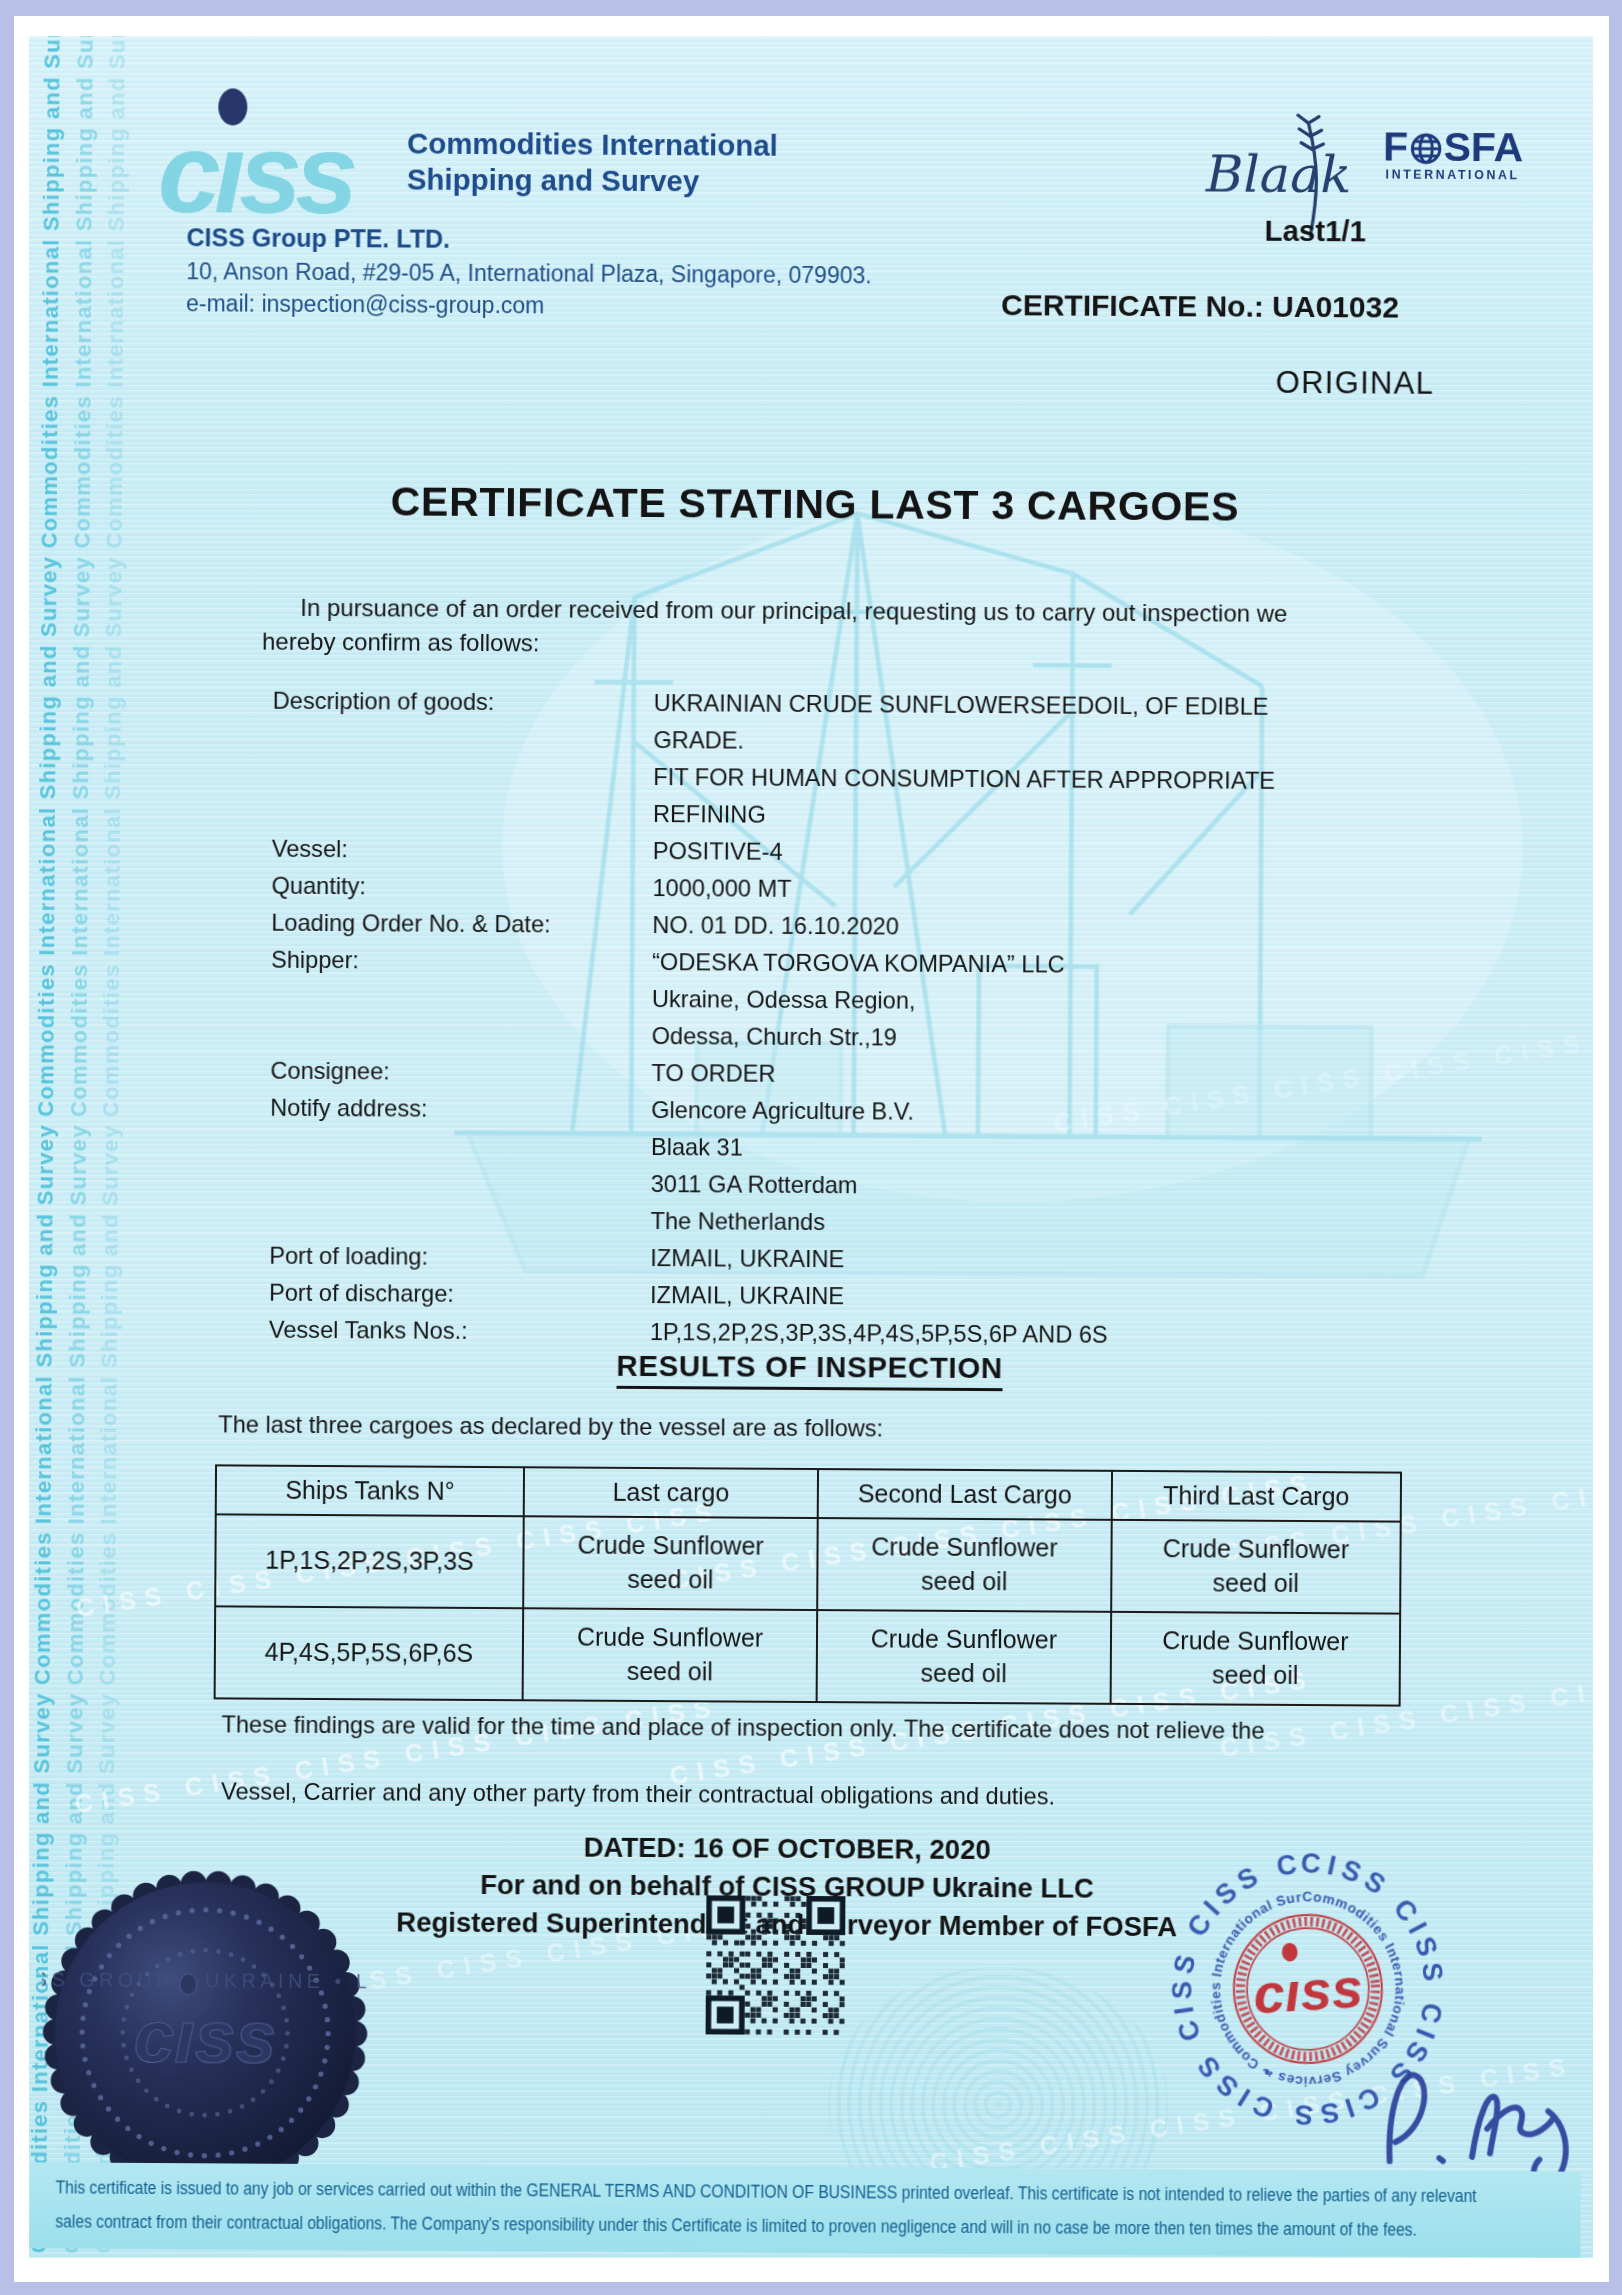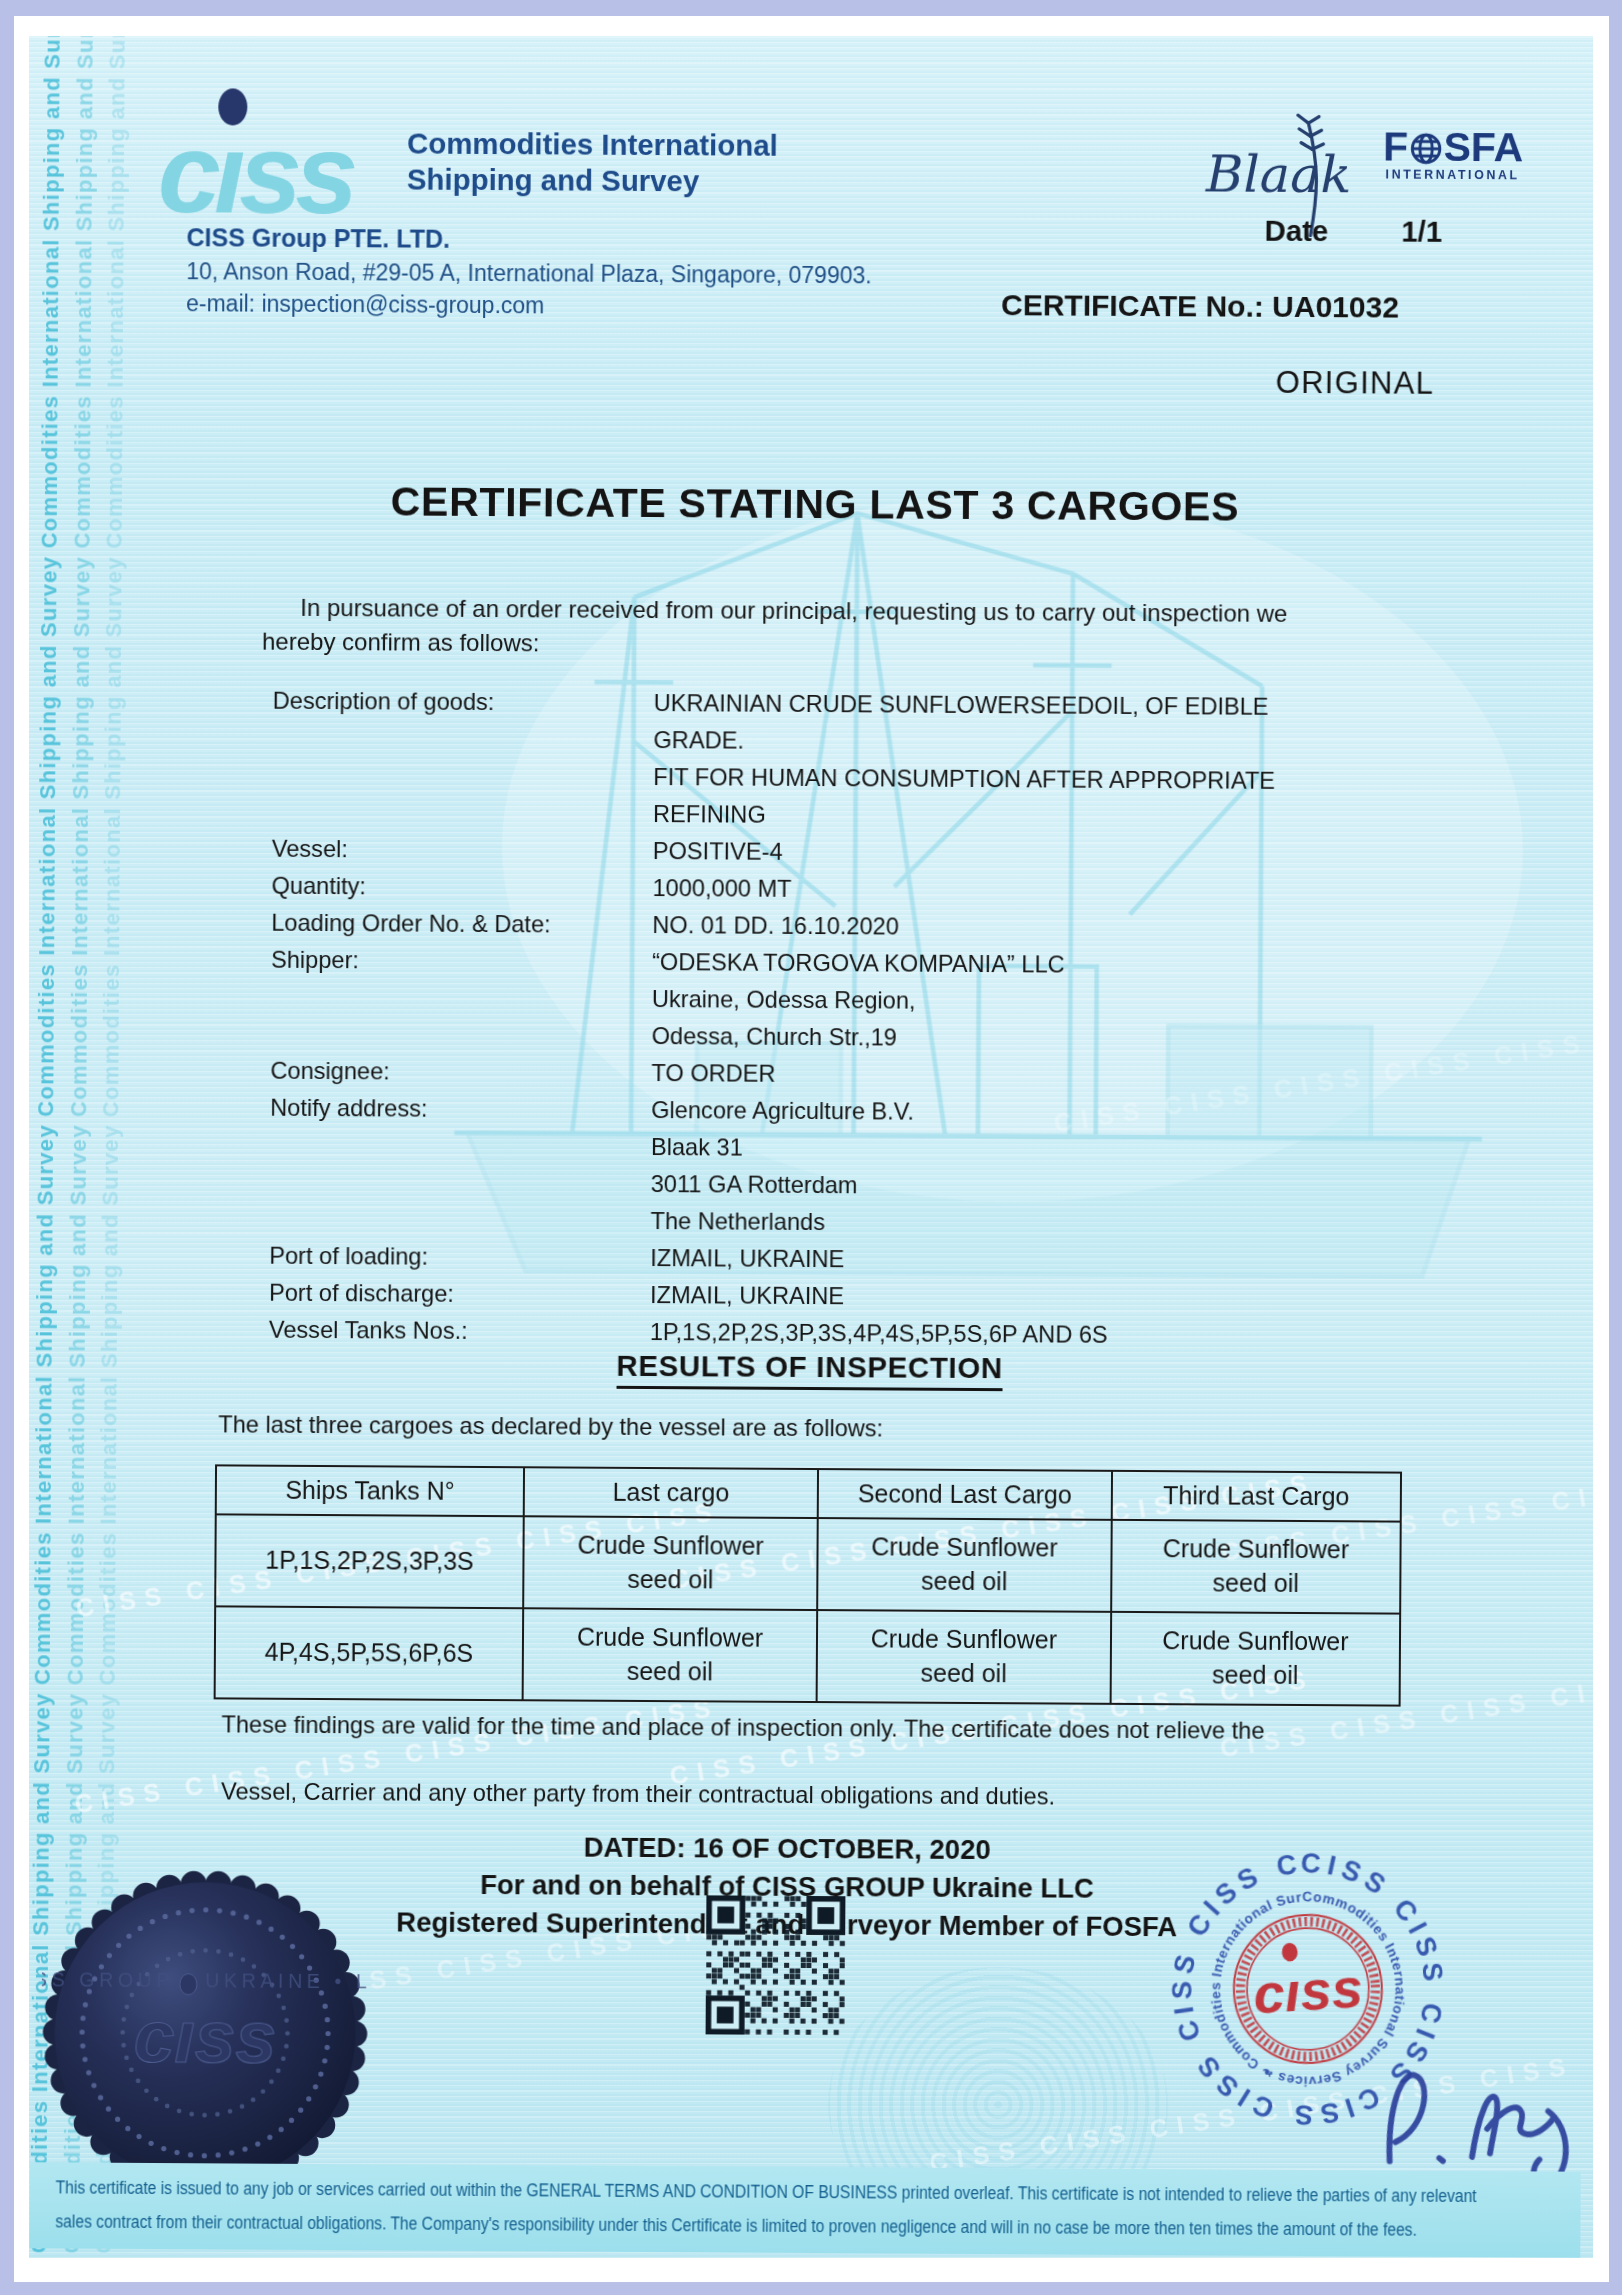--- a/index.html
+++ b/index.html
@@ -38,21 +38,21 @@
   .addr{position:absolute;left:152px;top:226px;font-size:23px;color:#215086;}
   .mail{position:absolute;left:152px;top:258px;font-size:23px;color:#215086;}
 
   .gafta{position:absolute;left:1171px;top:72px;width:170px;height:124px;color:#253f6e;}
   .gafta-text{position:absolute;left:0;top:34px;font-family:"DejaVu Serif",serif;font-style:italic;font-size:51px;}
   .fosfa{position:absolute;left:1348px;top:84px;width:196px;color:#1d3a7c;}
   .fosfa-row{font-size:41px;font-weight:bold;letter-spacing:0;display:flex;align-items:center;}
   .fosfa-sub{font-size:12.4px;font-weight:bold;letter-spacing:2.6px;margin-top:-2.6px;margin-left:2.6px;}
 
   .pageline{position:absolute;left:1230px;top:175px;font-size:29.4px;font-weight:bold;color:#151515;}
-  .pageline .pv{margin-left:73px;}
+  .pageline .pv{}
   .certno{position:absolute;left:967px;top:251px;font-size:30px;font-weight:bold;color:#151515;}
   .original{position:absolute;left:1242px;top:326px;font-size:31px;font-weight:normal;letter-spacing:1.3px;color:#151515;}
 
   .title{position:absolute;left:0;width:100%;top:445px;text-align:center;font-size:41px;font-weight:bold;
          letter-spacing:0.7px;color:#141414;}
   .intro{position:absolute;left:230px;top:558px;width:1126px;font-size:24px;color:#161616;line-height:1.42;}
   .intro .l1{text-indent:38px;}
 
   .fields{position:absolute;left:241px;top:650px;width:1165px;font-size:23.6px;color:#161616;}
   .frow{display:flex;}
@@ -174,21 +174,21 @@
                   <path d="M9 15 H43"></path>
                   <path d="M9 37 H43"></path>
           </g>
         </svg>
               <span>SFA</span>
       </div>
       <div class="fosfa-sub">INTERNATIONAL</div>
     </div>
 
     <div class="pageline">
-      <span>Date</span><span class="pv">1/1</span>
+      <span>Last</span><span class="pv">1/1</span>
     </div>
     <div class="certno">CERTIFICATE No.: UA01032</div>
     <div class="original">ORIGINAL</div>
 
     <div class="title">CERTIFICATE STATING LAST 3 CARGOES</div>
     <div class="intro">
       <div class="l1">In pursuance of an order received from our principal, requesting us to carry out inspection we</div>
       <div>hereby confirm as follows:</div>
     </div>
 

